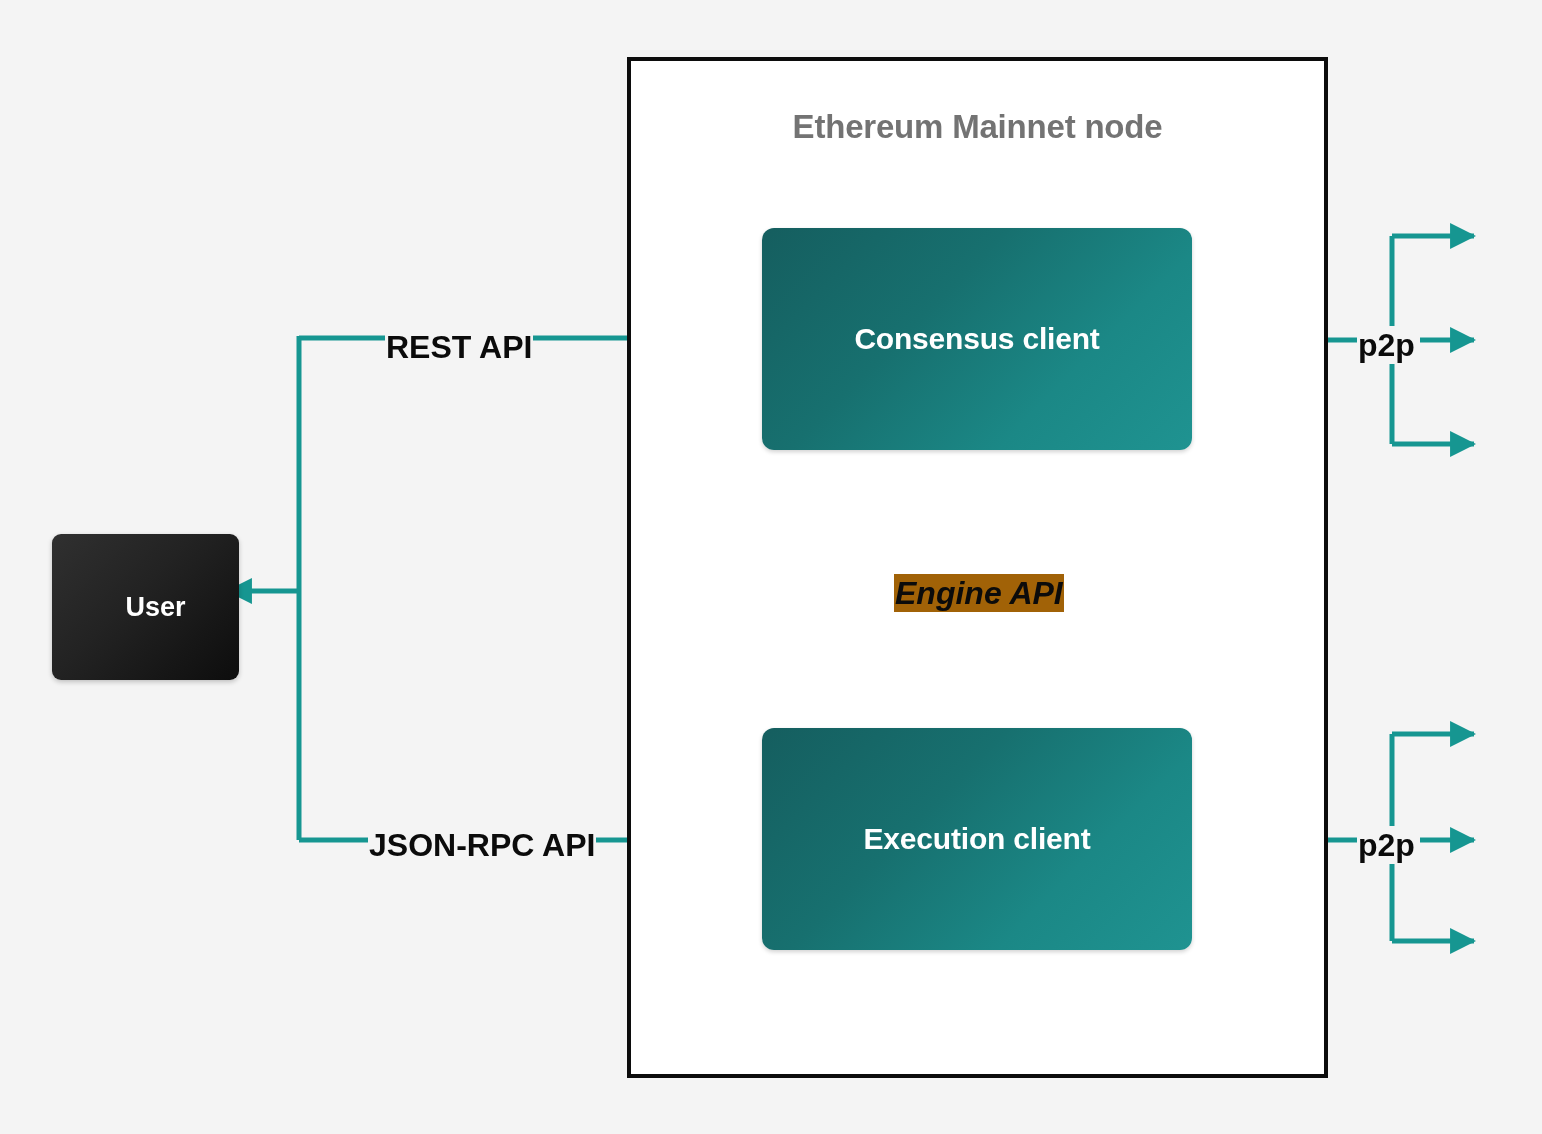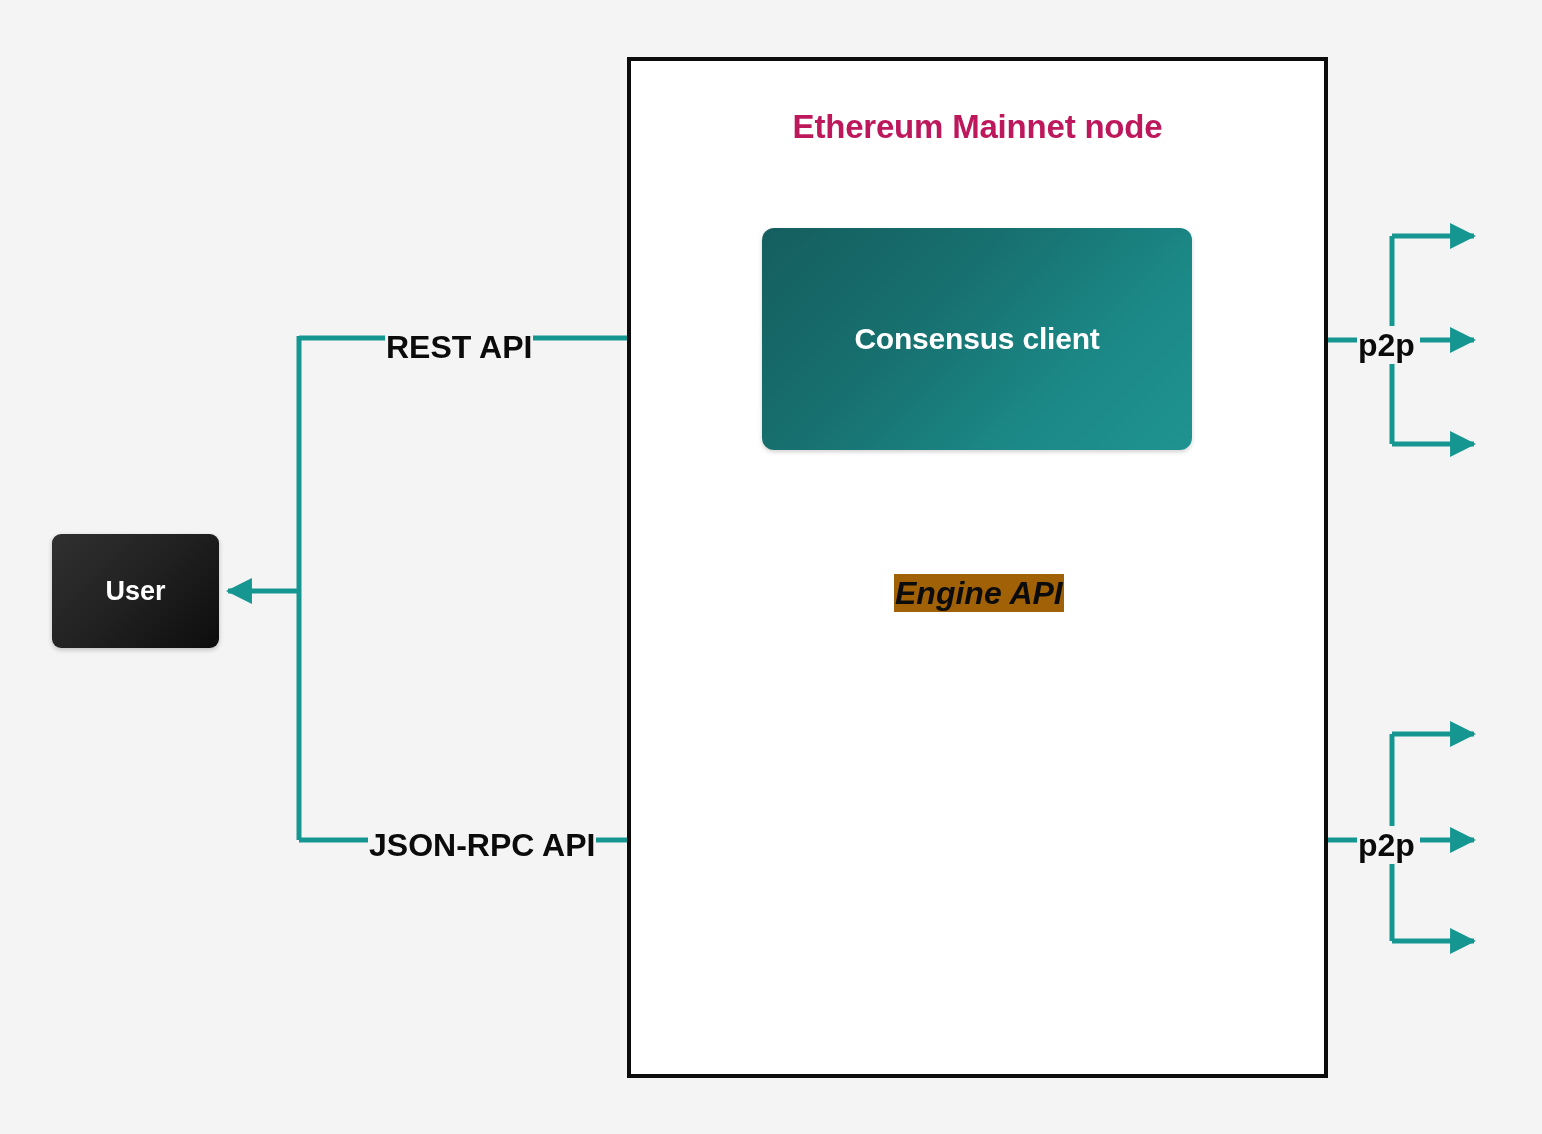--- a/index.html
+++ b/index.html
@@ -38,21 +38,21 @@
     box-sizing: border-box;
   }
   .node-title {
     position: absolute;
     left: 627px;
     top: 108px;
     width: 701px;
     text-align: center;
     font-size: 33px;
     font-weight: bold;
-    color: #be185d;
+    color: #737373;
     letter-spacing: -0.2px;
   }
   .client-box {
     position: absolute;
     width: 430px;
     height: 222px;
     border-radius: 12px;
     background: linear-gradient(135deg, #155e5f 0%, #17706f 38%, #1b8886 70%, #1f9391 100%);
     box-shadow: 0 2px 4px rgba(0,0,0,0.18);
     display: flex;
@@ -66,27 +66,28 @@
     letter-spacing: -0.2px;
   }
   #consensus-box { left: 762px; top: 228px; }
   #execution-box { left: 762px; top: 728px; }
 
   .user-box {
     position: absolute;
     left: 52px;
     top: 534px;
     width: 167px;
-    height: 114px;
+    height: 146px;
     border-radius: 9px;
     background: linear-gradient(135deg, #303030 0%, #222222 45%, #0d0d0d 100%);
     box-shadow: 0 2px 5px rgba(0,0,0,0.22);
     display: flex;
     align-items: center;
     justify-content: center;
+    padding-left: 20px;
   }
   .user-box .user-label {
     color: #ffffff;
     font-size: 27px;
     font-weight: bold;
   }
 
   
   .edge-label {
     position: absolute;
@@ -147,20 +148,23 @@
     </g>
   </svg>
 
   <div class="node-container"></div>
   <div class="node-title">Ethereum Mainnet node</div>
 
   <div id="consensus-box" class="client-box">
     <span class="client-label">Consensus client</span>
   </div>
 
+  <div id="execution-box" class="client-box">
+    <span class="client-label">Execution client</span>
+  </div>
 
   <div class="user-box">
     <span class="user-label">User</span>
   </div>
 
   <div id="label-rest" class="edge-label">REST API</div>
 
   <div id="label-jsonrpc" class="edge-label">JSON-RPC API</div>
 
   <div id="label-engine" class="edge-label">Engine API</div>

